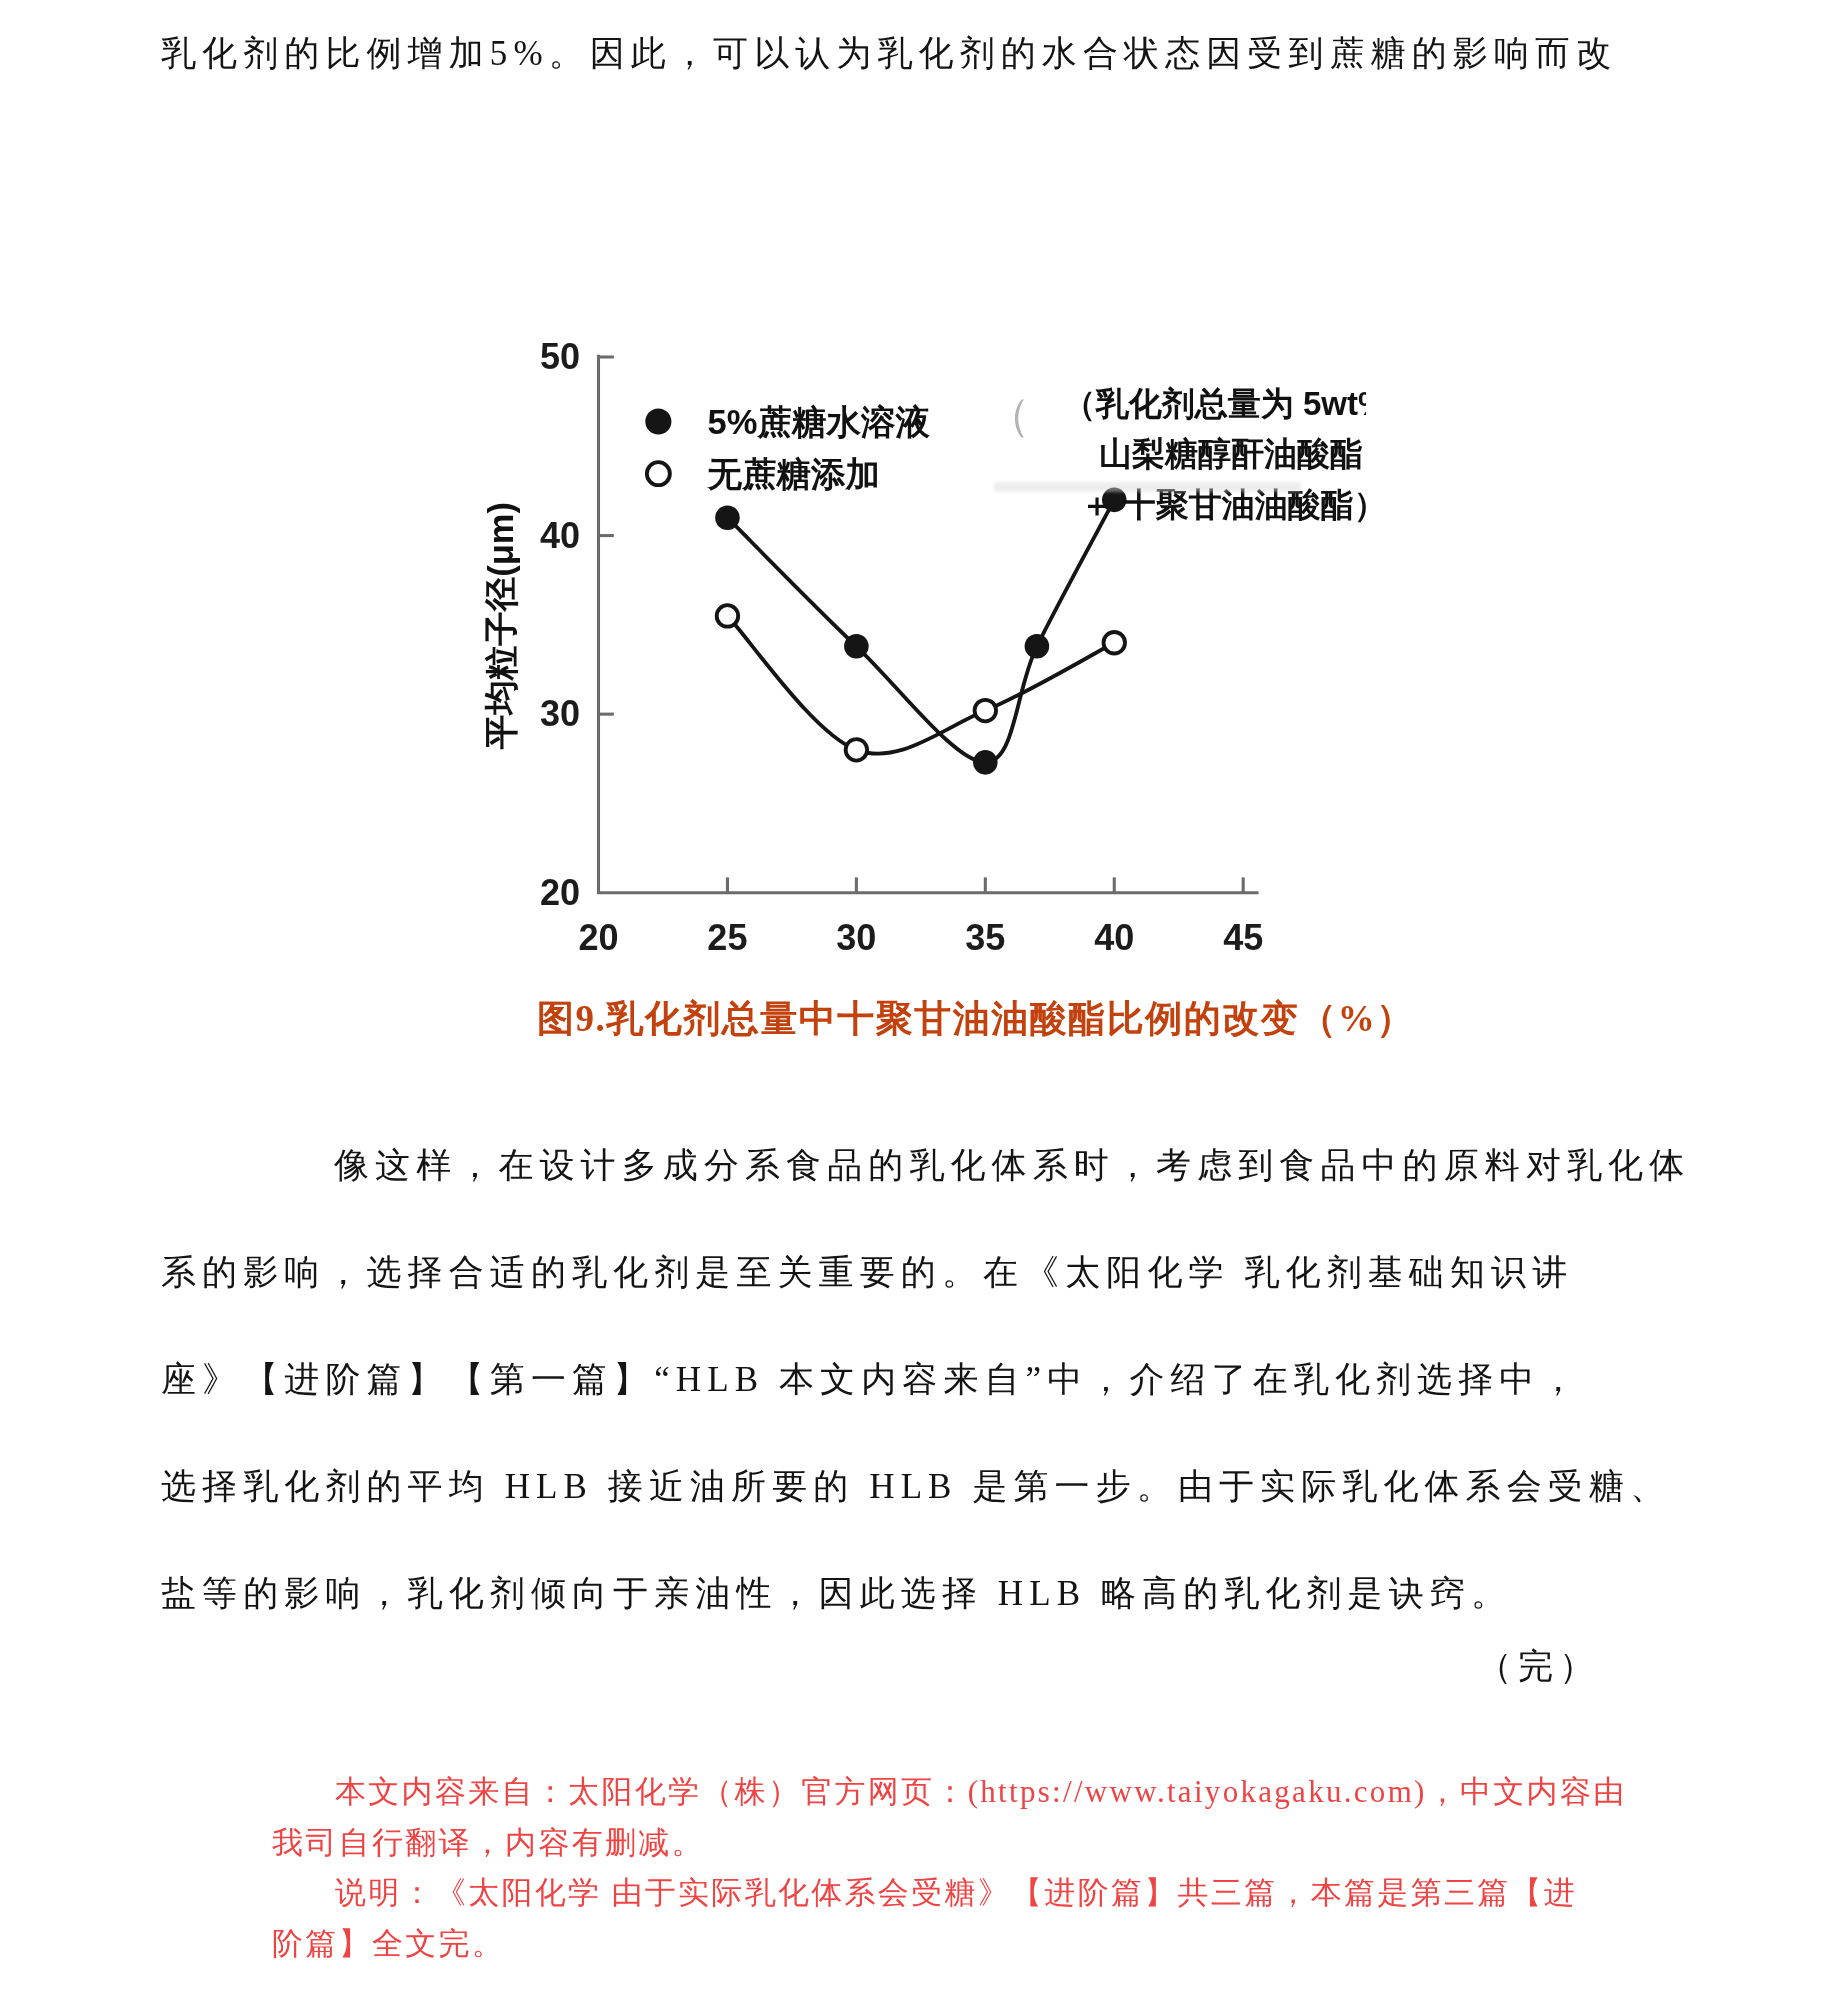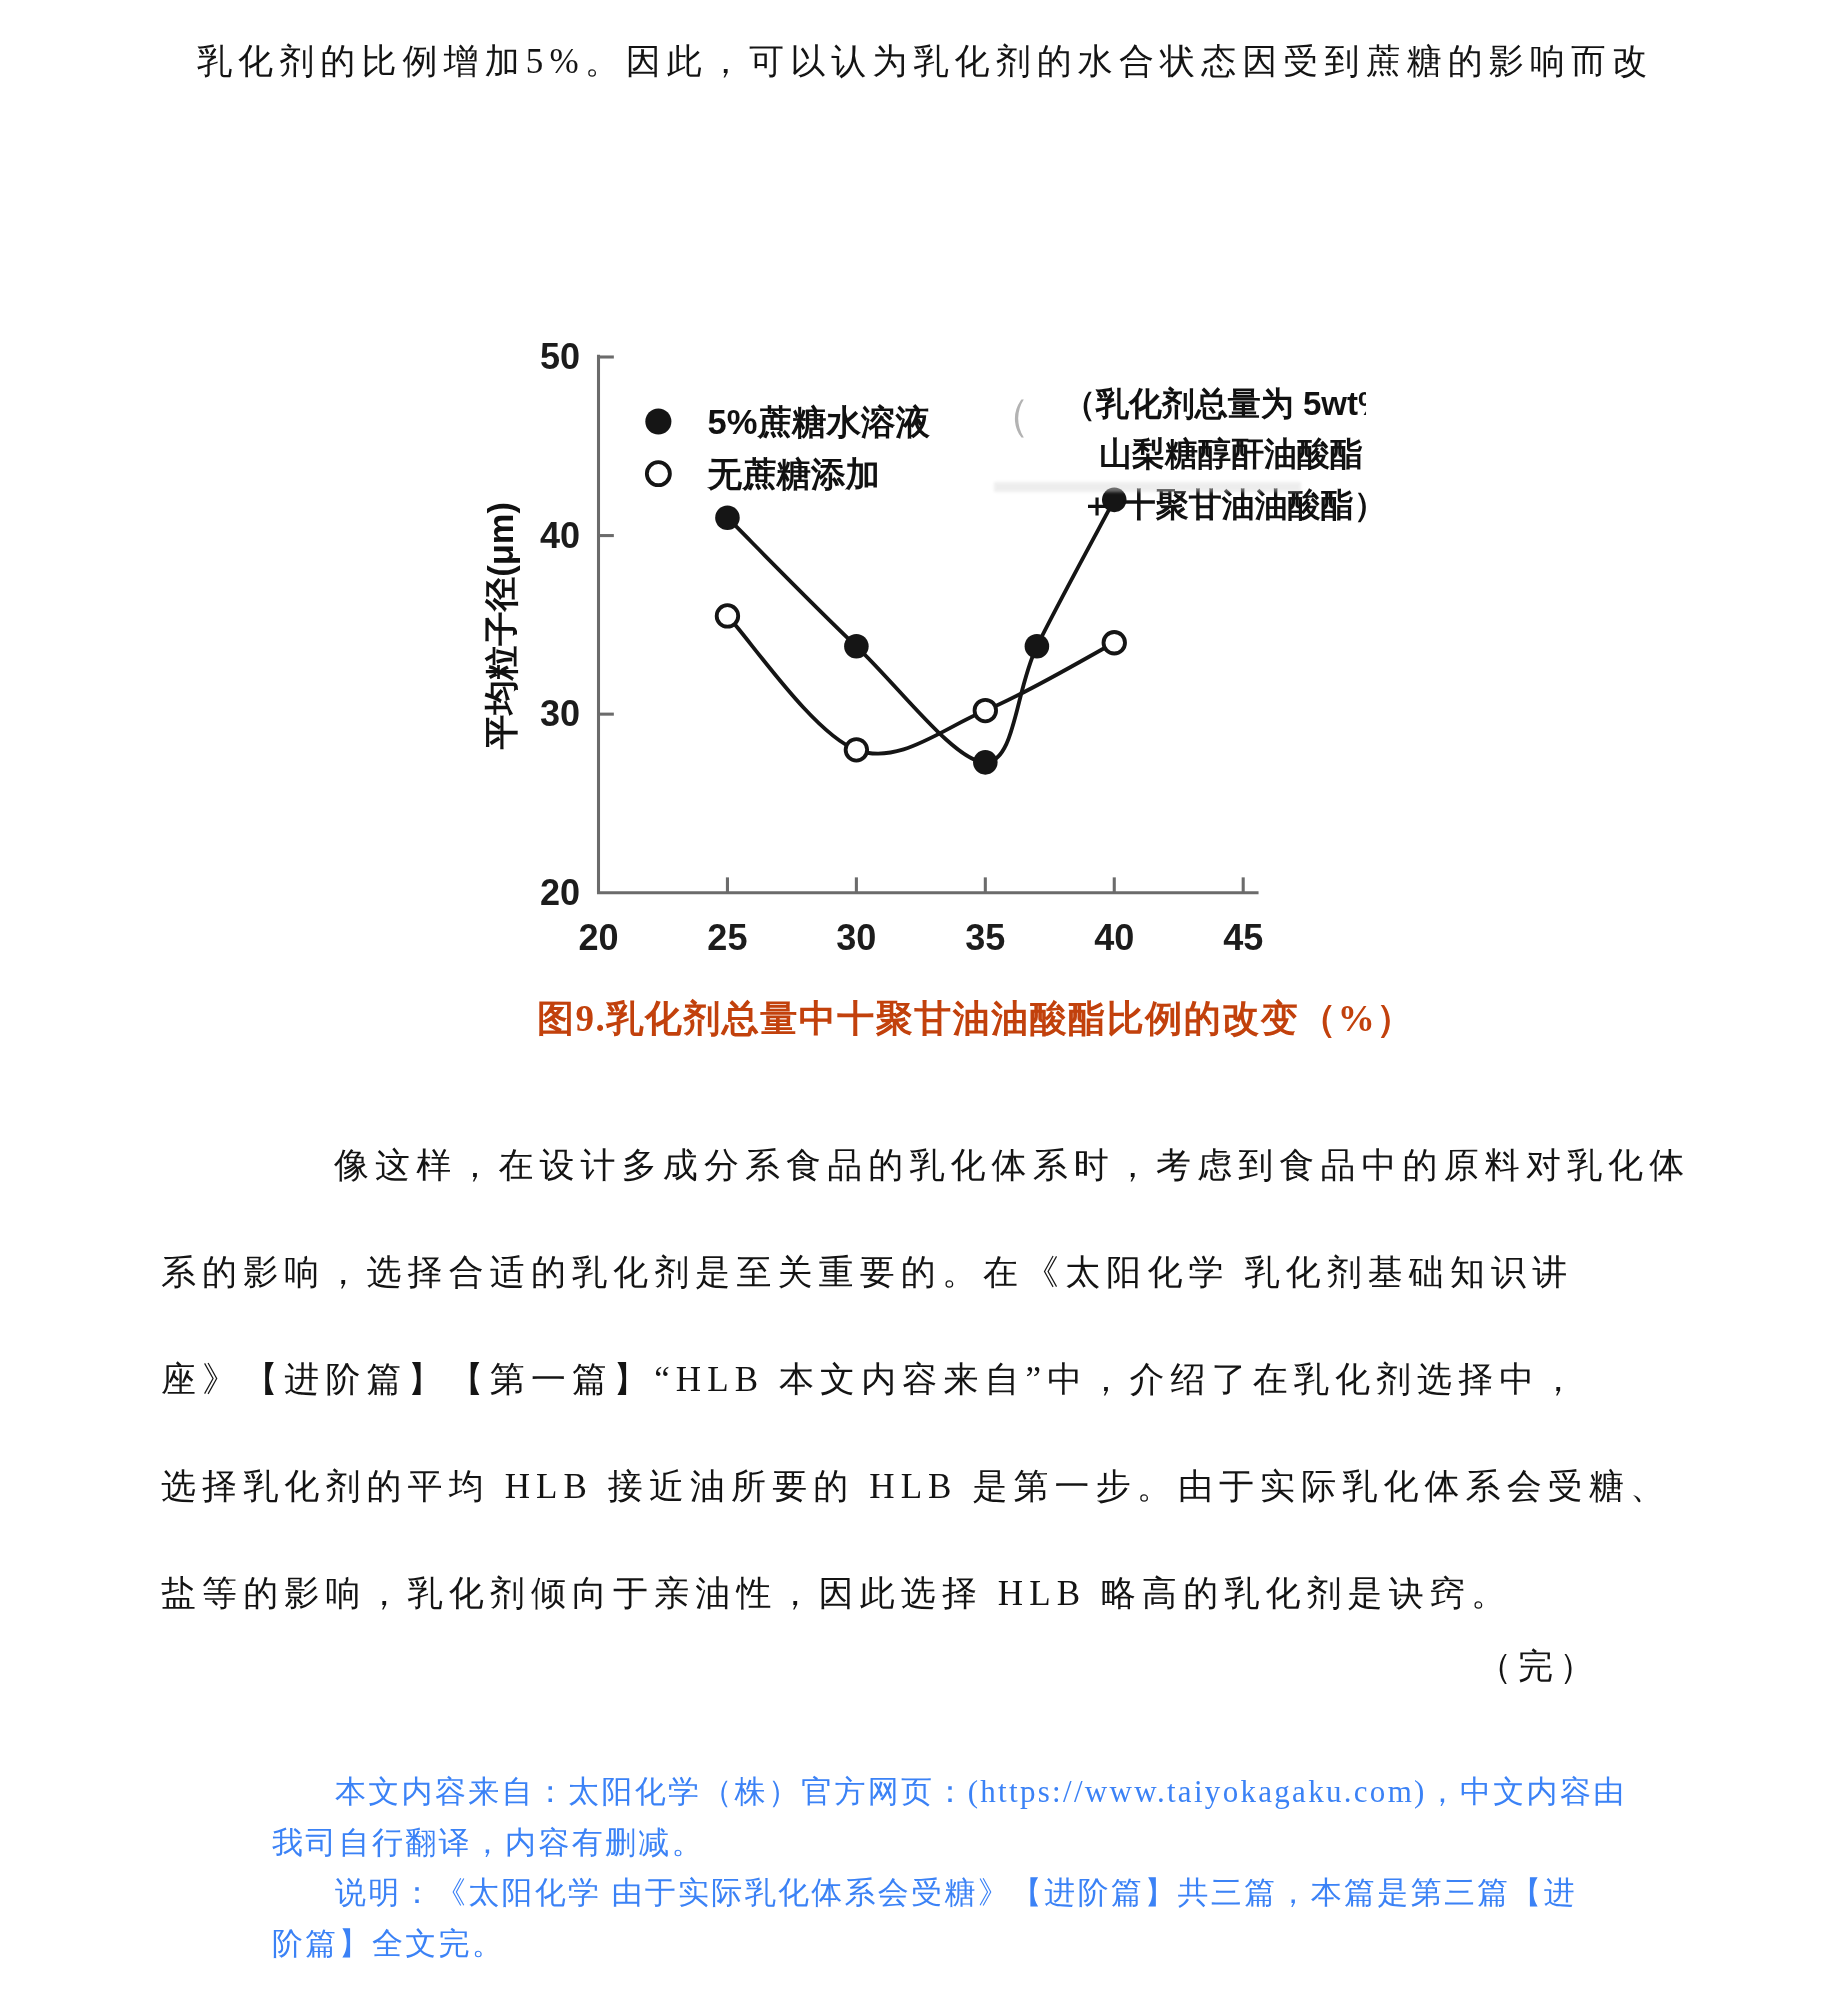--- a/index.html
+++ b/index.html
@@ -8,21 +8,21 @@
     background:#ffffff;
     font-family:"Liberation Serif",serif;
     color:#151515;
     position:relative;
     overflow:hidden;
   }
   .page{position:absolute;left:0;top:0;width:1846px;height:1995px;}
   .para{position:absolute;left:161px;font-size:35px;letter-spacing:6.1px;color:#141414;}
   .para .line{height:107px;line-height:45px;white-space:nowrap;}
   .indent-first .line:first-child{text-indent:173px;margin-top:20px;}
-  .footer-para{position:absolute;left:272px;font-size:31px;letter-spacing:2.3px;color:#3b82f6;}
+  .footer-para{position:absolute;left:272px;font-size:31px;letter-spacing:2.3px;color:#ef4444;}
   .footer-para .line{height:51px;line-height:38px;white-space:nowrap;}
   .footer-para.indent-first .line:first-child{text-indent:63px;}
   .end-mark{
     position:absolute;left:1477px;top:1643px;
     font-size:35px;letter-spacing:6.1px;color:#141414;white-space:nowrap;
   }
   .figure-caption{
     position:absolute;left:537px;top:994px;width:875px;
     text-align:center;font-weight:700;font-size:37px;letter-spacing:1.5px;color:#c2410c;
     white-space:nowrap;
@@ -37,21 +37,21 @@
   .scan-artifact{
     position:absolute;left:994px;top:482px;width:307px;height:10px;
     background:#d9d9d9;opacity:.45;filter:blur(1.5px);
   }
 </style>
 </head>
 <body>
 
 <div class="page">
 
-  <div class="para" style="top:39px;margin-left:36px;">
+  <div class="para" style="top:31px;">
       <div class="line">乳化剂的比例增加5%。因此，可以认为乳化剂的水合状态因受到蔗糖的影响而改</div>
     </div>
 
   <svg class="chart-svg" viewBox="580 430 1200 870" aria-hidden="false">
       <path d="M 780 462 V 1163 H 1640" stroke="#6b6b6b" stroke-width="4" fill="none"></path>
       <line x1="780" y1="464.999" x2="800" y2="464.999" stroke="#6b6b6b" stroke-width="4"></line>
       <text x="756" y="480.999" text-anchor="end" class="tick-label">50</text>
       <line x1="780" y1="697.6659999999999" x2="800" y2="697.6659999999999" stroke="#6b6b6b" stroke-width="4"></line>
       <text x="756" y="713.6659999999999" text-anchor="end" class="tick-label">40</text>
       <line x1="780" y1="930.333" x2="800" y2="930.333" stroke="#6b6b6b" stroke-width="4"></line>

